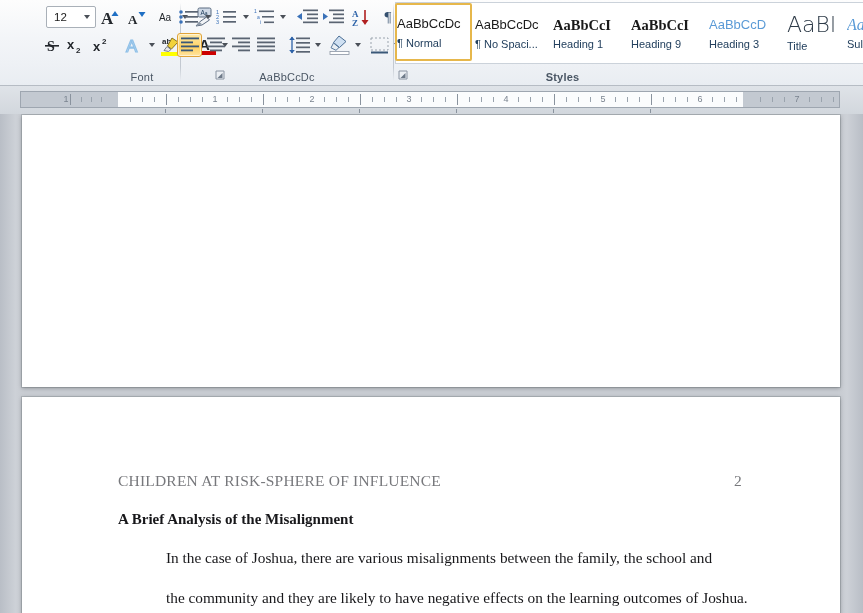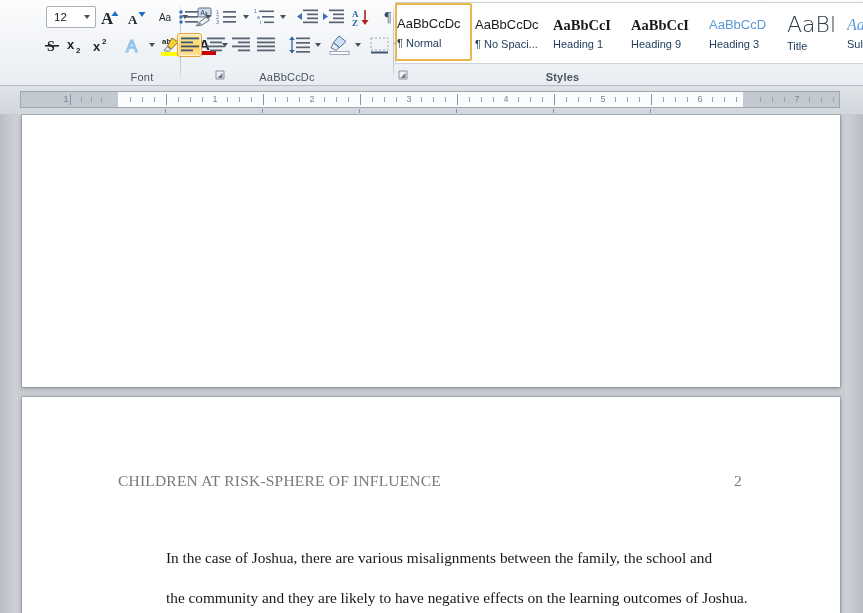--- a/index.html
+++ b/index.html
@@ -580,19 +580,20 @@
   <div class="scroll-shadow-right"></div>
 
   <div class="page" style="left:22px;top:1px;width:818px;height:272px;"></div>
 
   <div class="page" style="left:22px;top:283px;width:818px;height:230px;">
 
     <div class="doc-header" style="left:96px;top:75px;">CHILDREN AT RISK-SPHERE OF INFLUENCE</div>
 
     <div class="doc-pageno" style="left:712px;top:75px;">2</div>
 
+    <div class="doc-h" style="left:96px;top:114px;">A Brief Analysis of the Misalignment</div>
 
     <div class="doc-p" style="left:144px;top:152px;">In the case of Joshua, there are various misalignments between the family, the school and</div>
 
     <div class="doc-p" style="left:96px;top:192px;margin-left:48px;">the community and they are likely to have negative effects on the learning outcomes of Joshua.</div>
   </div>
 
 </div>
 
 </body></html>

